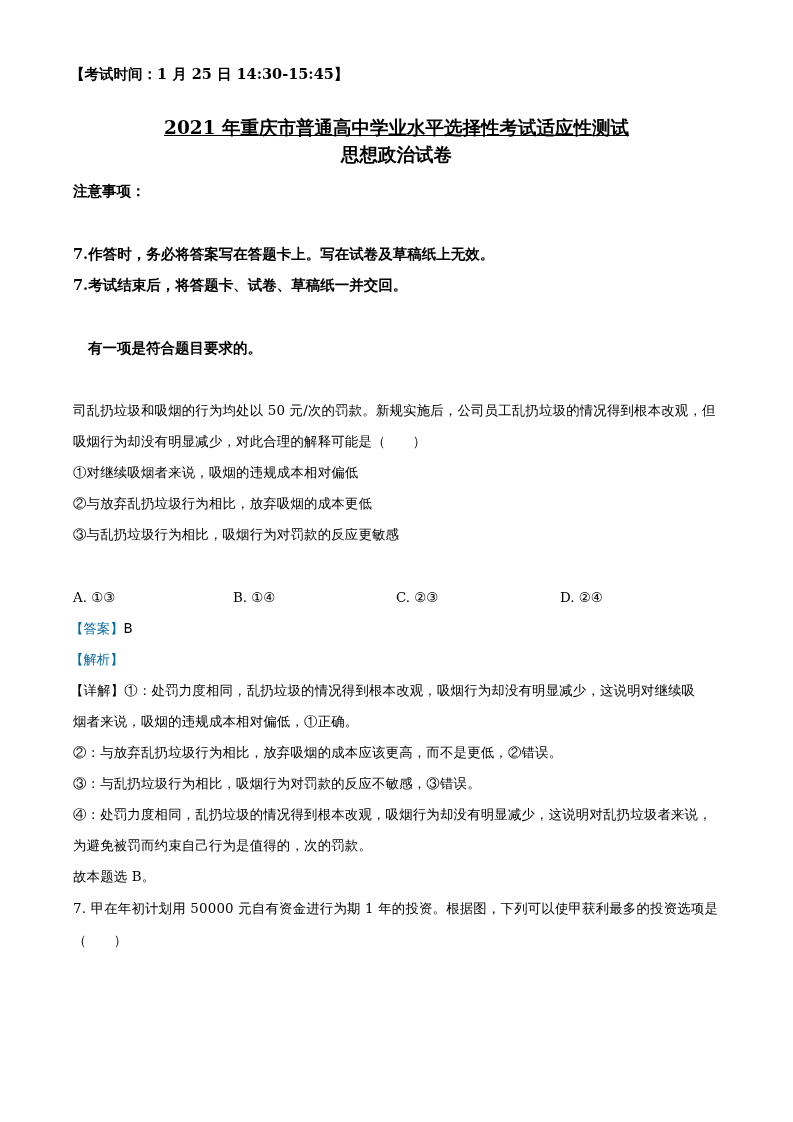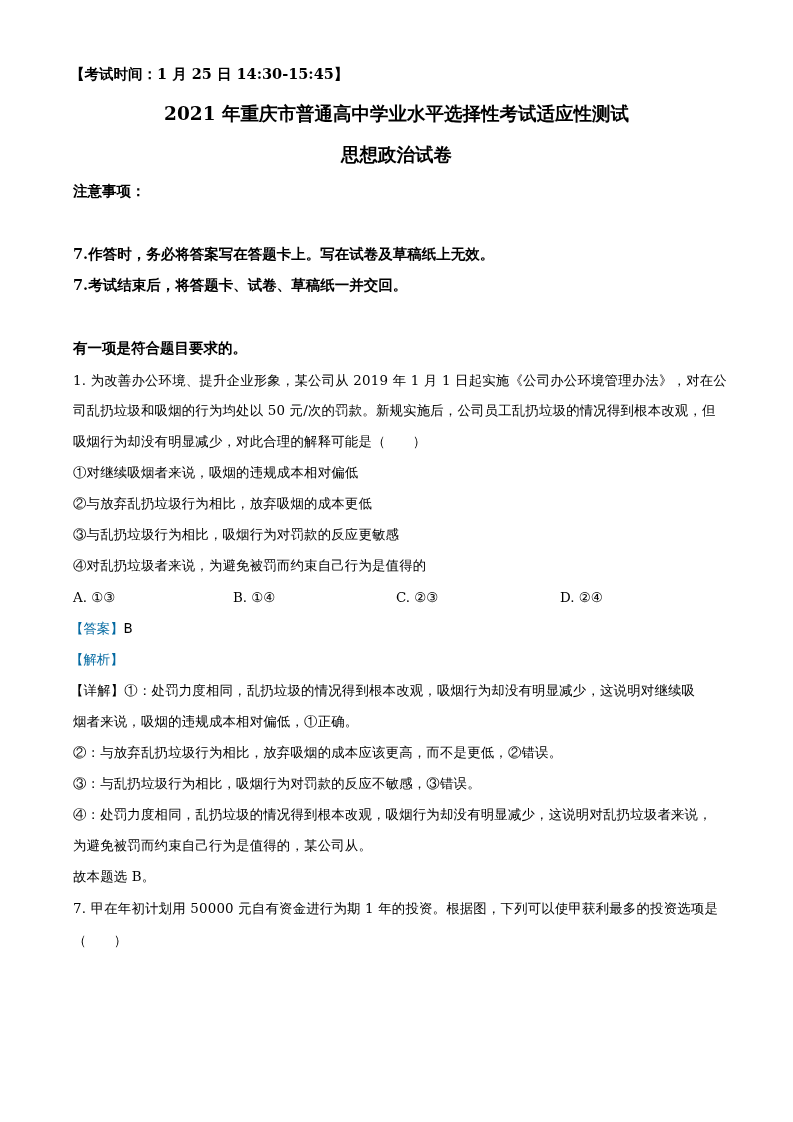--- a/index.html
+++ b/index.html
@@ -2,68 +2,66 @@
 <html><head>
 <meta charset="utf-8">
 <style>
   html, body { margin: 0; padding: 0; background: #ffffff; }
   body { width: 793px; height: 1122px; position: relative; overflow: hidden;
          font-family: "DejaVu Serif", "Liberation Serif", serif; color: #000; }
   .page { position: absolute; left: 0; top: 0; width: 793px; height: 1122px; }
   .line { position: absolute; left: 73px; white-space: nowrap; font-size: 14px; line-height: 18px; }
   .header-time { top: 65px; left: 70px; font-size: 14.5px; font-weight: bold; }
   .title { left: 0; width: 793px; text-align: center; font-weight: bold; font-size: 18.5px; line-height: 24px; }
-  .title1 { top: 102px; }
+  .title1 { top: 116px; text-decoration: underline; }
   .title2 { top: 143px; }
   .notice { font-weight: bold; font-size: 14.5px; }
   .q { font-size: 13.4px; letter-spacing: 0.2px; }
   .opt { position: absolute; top: 589px; font-size: 13.4px; line-height: 18px; white-space: nowrap; }
   .tag { color: #0369a1; font-family: Liberation Sans, sans-serif; }
   .ans { font-family: "DejaVu Sans", "Liberation Sans", sans-serif; }
 </style>
 </head>
 <body>
 
 <div class="page">
 
   <div class="line header-time">【考试时间：1 月 25 日 14:30-15:45】</div>
   <div class="line title title1">2021 年重庆市普通高中学业水平选择性考试适应性测试</div>
   <div class="line title title2">思想政治试卷</div>
 
   <div class="line notice" style="top:182px;">注意事项：</div>
   <div class="line notice" style="top:245px;">7.作答时，务必将答案写在答题卡上。写在试卷及草稿纸上无效。</div>
   <div class="line notice" style="top:276px;">7.考试结束后，将答题卡、试卷、草稿纸一并交回。</div>
 
-  <div class="line notice" style="top:339px;">有一项是符合题目要求的。</div>
+  <div class="line notice" style="top:339px;margin-left:15px;">有一项是符合题目要求的。</div>
 
-  <div class="line q" style="top:372px;">1. 为改善办公环境、提升企业形象，某公司从 2019 年 1 月 1 日起实施《公司办公环境管理办法》，对在公</div>
   <div class="line q" style="top:402px;">司乱扔垃圾和吸烟的行为均处以 50 元/次的罚款。新规实施后，公司员工乱扔垃圾的情况得到根本改观，但</div>
   <div class="line q" style="top:433px;">吸烟行为却没有明显减少，对此合理的解释可能是（　　）</div>
 
   <div class="line q" style="top:464px;">①对继续吸烟者来说，吸烟的违规成本相对偏低</div>
   <div class="line q" style="top:495px;">②与放弃乱扔垃圾行为相比，放弃吸烟的成本更低</div>
   <div class="line q" style="top:526px;">③与乱扔垃圾行为相比，吸烟行为对罚款的反应更敏感</div>
-  <div class="line q" style="top:557px;">④对乱扔垃圾者来说，为避免被罚而约束自己行为是值得的</div>
 
   <div class="opt" style="left:73px;">A. ①③</div>
   <div class="opt" style="left:233px;">B. ①④</div>
   <div class="opt" style="left:396px;">C. ②③</div>
   <div class="opt" style="left:560px;">D. ②④</div>
 
   <div class="line" style="top:620px; left:70px; font-size:13.4px;">
     <span class="tag">【答案】</span><span class="ans">B</span>
   </div>
   <div class="line" style="top:651px; left:70px; font-size:13.4px;">
     <span class="tag">【解析】</span>
   </div>
 
   <div class="line q" style="top:682px; left:70px;">【详解】①：处罚力度相同，乱扔垃圾的情况得到根本改观，吸烟行为却没有明显减少，这说明对继续吸</div>
   <div class="line q" style="top:713px;">烟者来说，吸烟的违规成本相对偏低，①正确。</div>
   <div class="line q" style="top:744px;">②：与放弃乱扔垃圾行为相比，放弃吸烟的成本应该更高，而不是更低，②错误。</div>
   <div class="line q" style="top:775px;">③：与乱扔垃圾行为相比，吸烟行为对罚款的反应不敏感，③错误。</div>
   <div class="line q" style="top:806px;">④：处罚力度相同，乱扔垃圾的情况得到根本改观，吸烟行为却没有明显减少，这说明对乱扔垃圾者来说，</div>
-  <div class="line q" style="top:837px;">为避免被罚而约束自己行为是值得的，某公司从。</div>
+  <div class="line q" style="top:837px;">为避免被罚而约束自己行为是值得的，次的罚款。</div>
   <div class="line q" style="top:868px;">故本题选 B。</div>
 
   <div class="line q" style="top:900px;">7. 甲在年初计划用 50000 元自有资金进行为期 1 年的投资。根据图，下列可以使甲获利最多的投资选项是</div>
   <div class="line q" style="top:932px;">（　　）</div>
 
 </div>
 
 </body></html>

